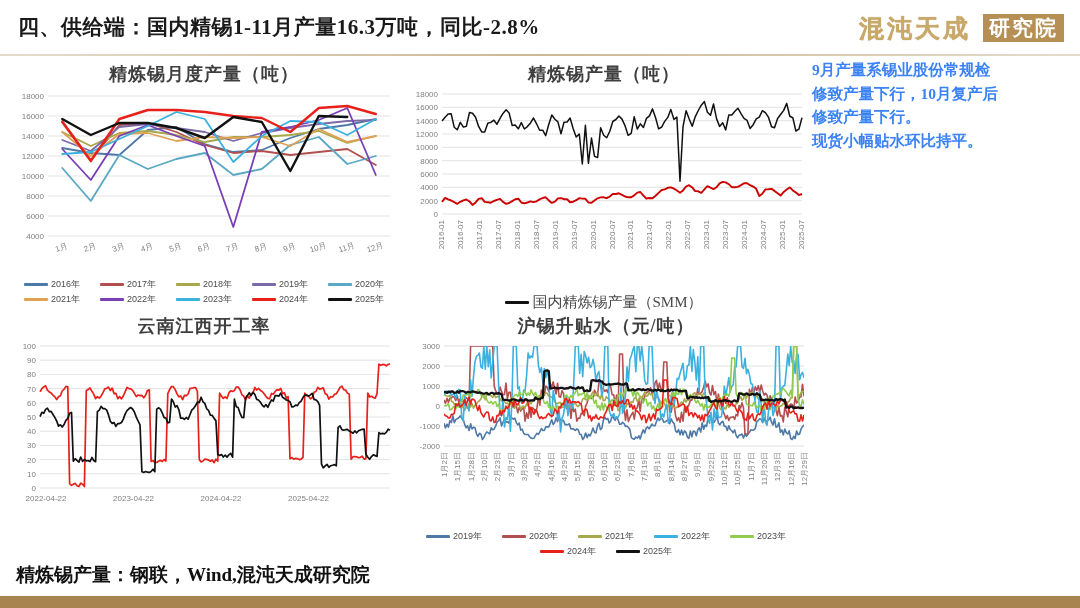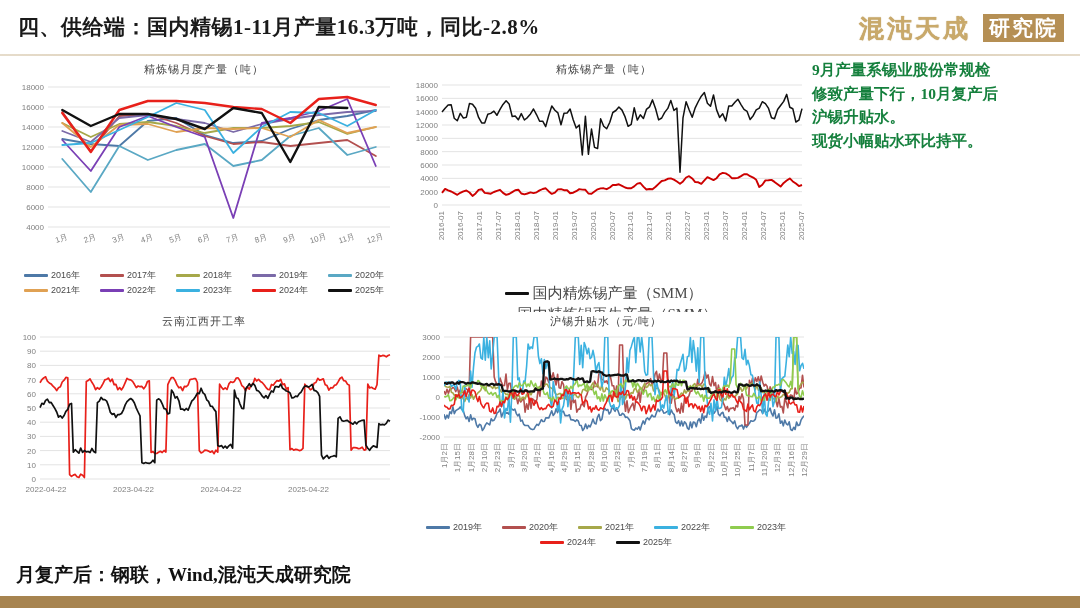--- a/index.html
+++ b/index.html
@@ -35,27 +35,27 @@
   }
   
   #footer-source{
     position:absolute;left:16px;top:562px;
     font-size:19px;font-weight:700;color:#111;white-space:nowrap;
   }
   #footer-bar{position:absolute;left:0;top:596px;width:1080px;height:12px;background:#a78450;}
   
   #note-panel{
     position:absolute;left:812px;top:58px;width:262px;
-    font-size:15.5px;line-height:1.52;color:#15803d;font-weight:600;
+    font-size:15.5px;line-height:1.52;color:#3b82f6;font-weight:600;
   }
   #note-panel p{margin:0;}
   
   .chart{position:absolute;background:#fff;}
   .chart-title{
-    text-align:center;font-size:11px;color:#3f3f3f;font-weight:400;
+    text-align:center;font-size:18px;color:#3f3f3f;font-weight:700;
     letter-spacing:1px;margin:0;padding-top:2px;
   }
   .plot-wrap{position:relative;}
   .plot-svg{display:block;}
   .ytick,.xtick{font-size:8px;fill:#808080;font-family:"Liberation Sans",sans-serif;}
   .gridline{stroke:#e3e3e3;stroke-width:1;}
   .legend{
     display:flex;flex-wrap:wrap;justify-content:center;
     gap:2px 20px;margin-top:2px;
   }
@@ -352,18 +352,18 @@
       <div class="legend-item">
         <span class="legend-swatch" style="background: rgb(17, 17, 17);"></span>
         <span class="legend-label">2025年</span>
       </div>
     </div>
 </div>
 
 <div id="note-panel">
   <p>9月产量系锡业股份常规检</p>
   <p>修致产量下行，10月复产后</p>
-  <p>沪锡升贴水。</p>
+  <p>修致产量下行。</p>
   <p>现货小幅贴水环比持平。</p>
 </div>
 
-<div id="footer-source">月复产后：钢联，Wind,混沌天成研究院</div>
+<div id="footer-source">精炼锡产量：钢联，Wind,混沌天成研究院</div>
 <div id="footer-bar" style="background: rgb(167, 132, 80);"></div>
 
 </body></html>

